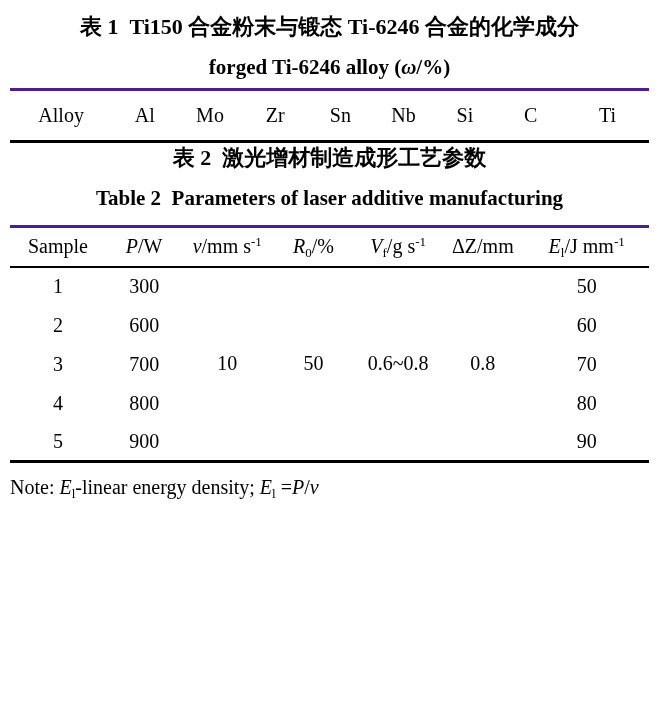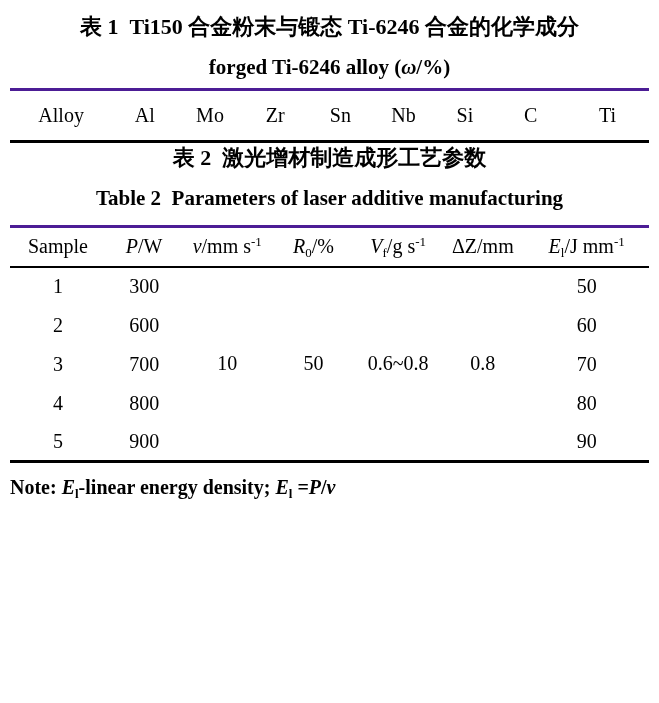--- a/index.html
+++ b/index.html
@@ -40,21 +40,21 @@
   .t2 { margin-top: 12px; }
   .t2 thead tr { height: 40px; }
   .t2 tbody tr { height: 39px; }
 
   sup.s, sub.s { font-size: 13px; line-height: 0; }
   sup.s { vertical-align: 7px; }
   sub.s { vertical-align: -4px; }
 
   .note {
     margin-top: 13px; margin-left: 10px;
-    font-size: 20px; white-space: pre-wrap; font-weight: bold;
+    font-size: 20px; white-space: pre-wrap;
   }
 </style>
 </head>
 <body>
 
 <div class="page">
 
   <div class="cap cap-zh t1-cap-zh">表 1  Ti150 合金粉末与锻态 Ti-6246 合金的化学成分</div>
   <div class="cap cap-en t1-cap-en2"><span>forged Ti-6246 alloy (</span><span class="it">ω</span><span>/%)</span></div>
 

